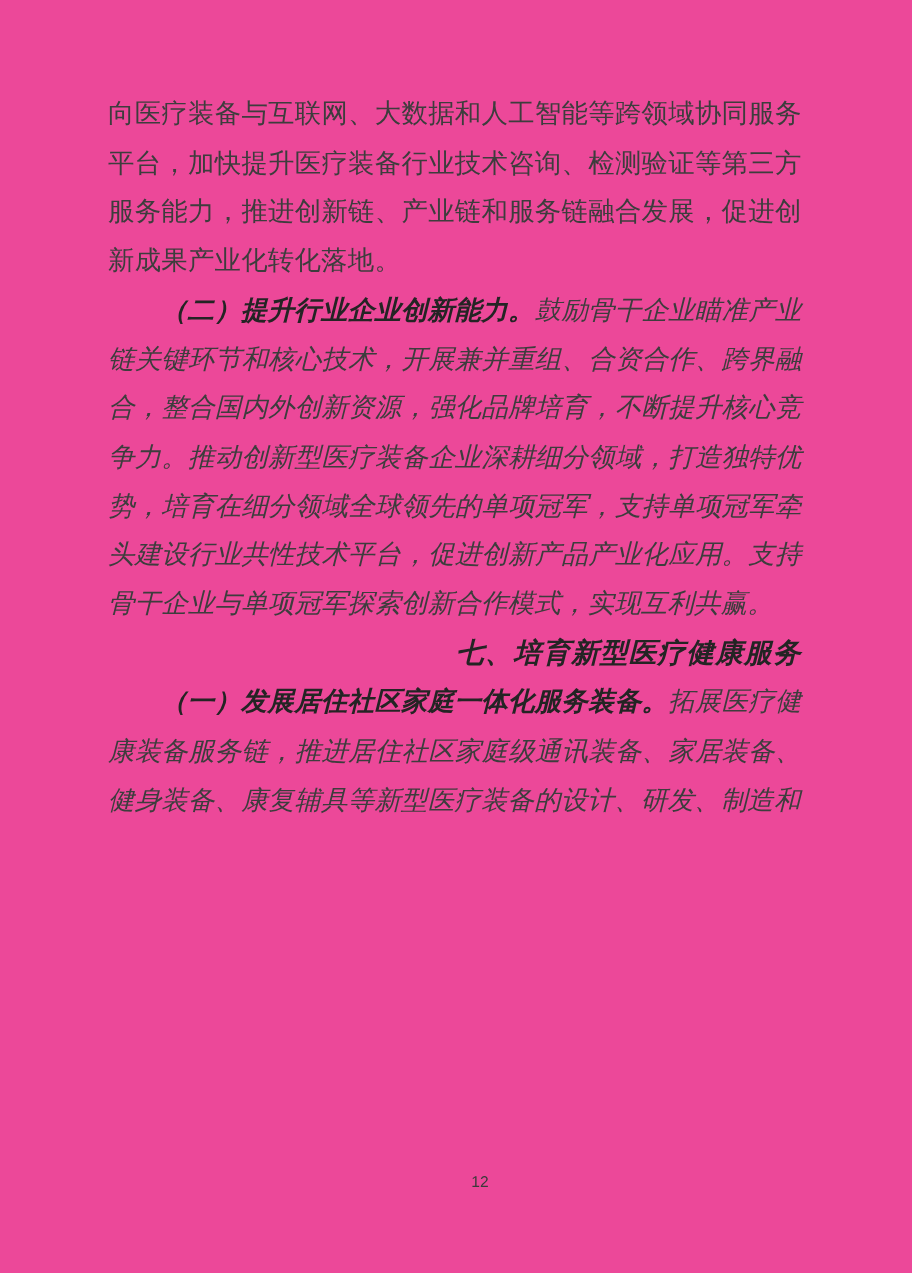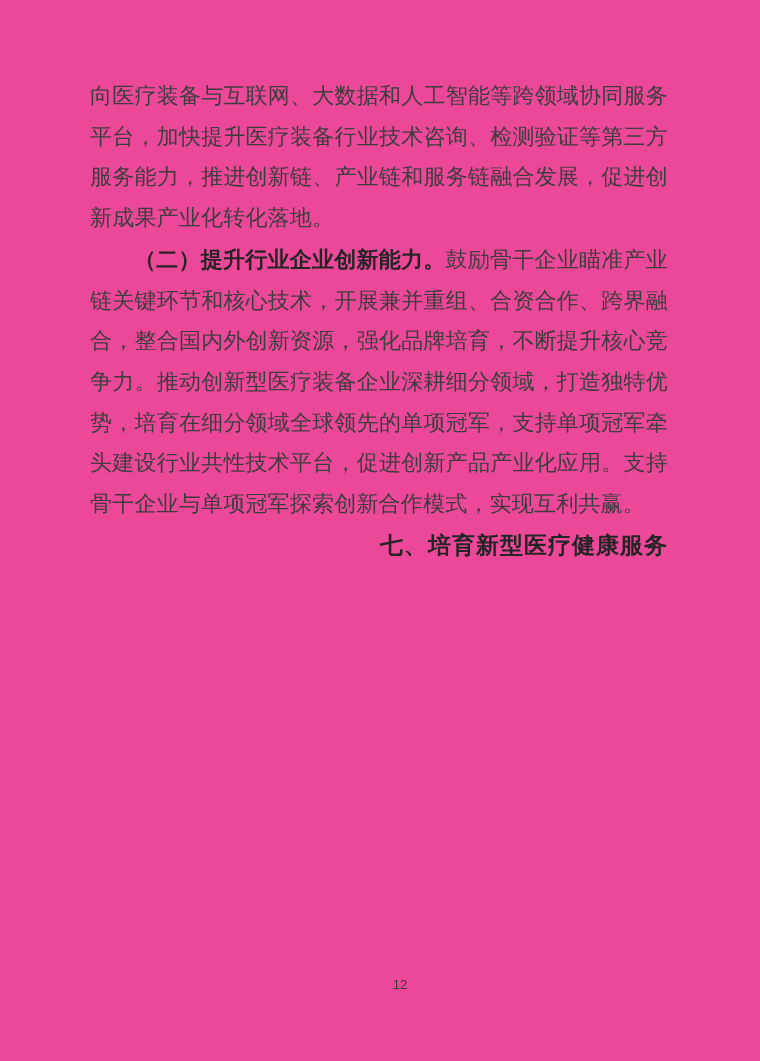--- a/index.html
+++ b/index.html
@@ -26,20 +26,21 @@
     padding: 0;
     font-family: "DejaVu Serif", "Liberation Serif", serif;
     font-size: 22px;
     line-height: 40.7px;
     color: #3d3d3d;
     text-align: justify;
     letter-spacing: 0.2px;
   }
   p.block.indent {
     text-indent: 2em;
+    font-style: italic;
   }
   p.block .run-bold {
     font-weight: bold;
     color: #242424;
   }
   p.block.heading {
     font-family: "DejaVu Sans", "Liberation Sans", sans-serif;
     font-weight: bold;
     font-size: 23px;
     color: #1c1c1c;
@@ -59,15 +60,16 @@
   }
 </style>
 </head>
 <body>
 
 <div class="page">
   <div class="content">
       <p class="block body"><span class="run-normal">向医疗装备与互联网、大数据和人工智能等跨领域协同服务平台，加快提升医疗装备行业技术咨询、检测验证等第三方服务能力，推进创新链、产业链和服务链融合发展，促进创新成果产业化转化落地。</span></p>
       <p class="block body indent"><span class="run-bold">（二）提升行业企业创新能力。</span><span class="run-normal">鼓励骨干企业瞄准产业链关键环节和核心技术，开展兼并重组、合资合作、跨界融合，整合国内外创新资源，强化品牌培育，不断提升核心竞争力。推动创新型医疗装备企业深耕细分领域，打造独特优势，培育在细分领域全球领先的单项冠军，支持单项冠军牵头建设行业共性技术平台，促进创新产品产业化应用。支持骨干企业与单项冠军探索创新合作模式，实现互利共赢。</span></p>
       <p class="block heading indent"><span class="run-bold">七、培育新型医疗健康服务</span></p>
+      <p class="block body indent"><span class="run-bold">（一）发展居住社区家庭一体化服务装备。</span><span class="run-normal">拓展医疗健康装备服务链，推进居住社区家庭级通讯装备、家居装备、健身装备、康复辅具等新型医疗装备的设计、研发、制造和</span></p>
     </div>
   <div class="page-number">12</div>
 </div>
 
 </body></html>

